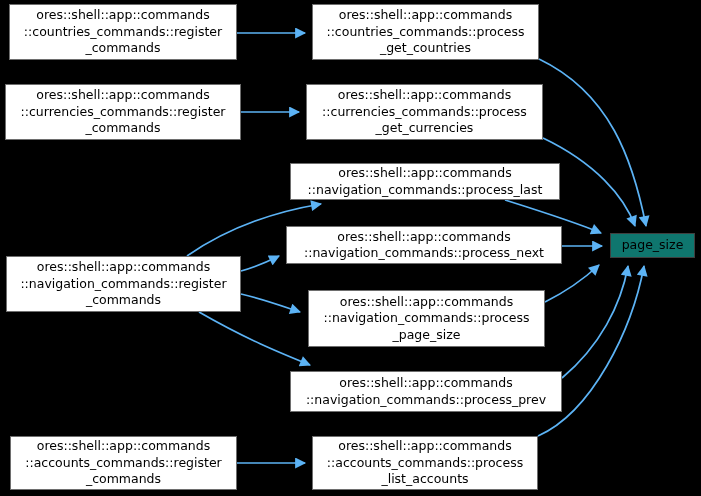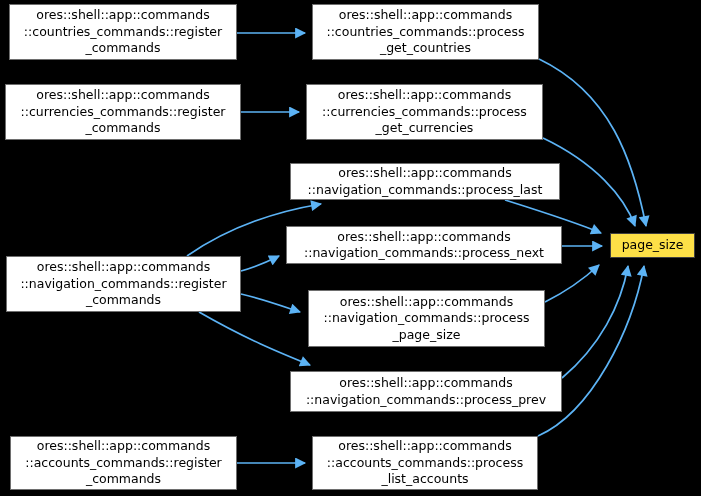--- a/index.html
+++ b/index.html
@@ -32,21 +32,21 @@
     display: flex;
     align-items: center;
     justify-content: center;
     text-align: center;
     white-space: pre-line;
     font-size: 12.5px;
     line-height: 16.5px;
     cursor: pointer;
   }
   .node.highlight {
-    background: #fde047;
+    background: #0f766e;
     border: 1.3px solid #3f3f3f;
   }
 </style>
 </head>
 <body>
 
 <div id="canvas">
 
   <svg id="edges" viewBox="0 0 701 496">
     <defs>

